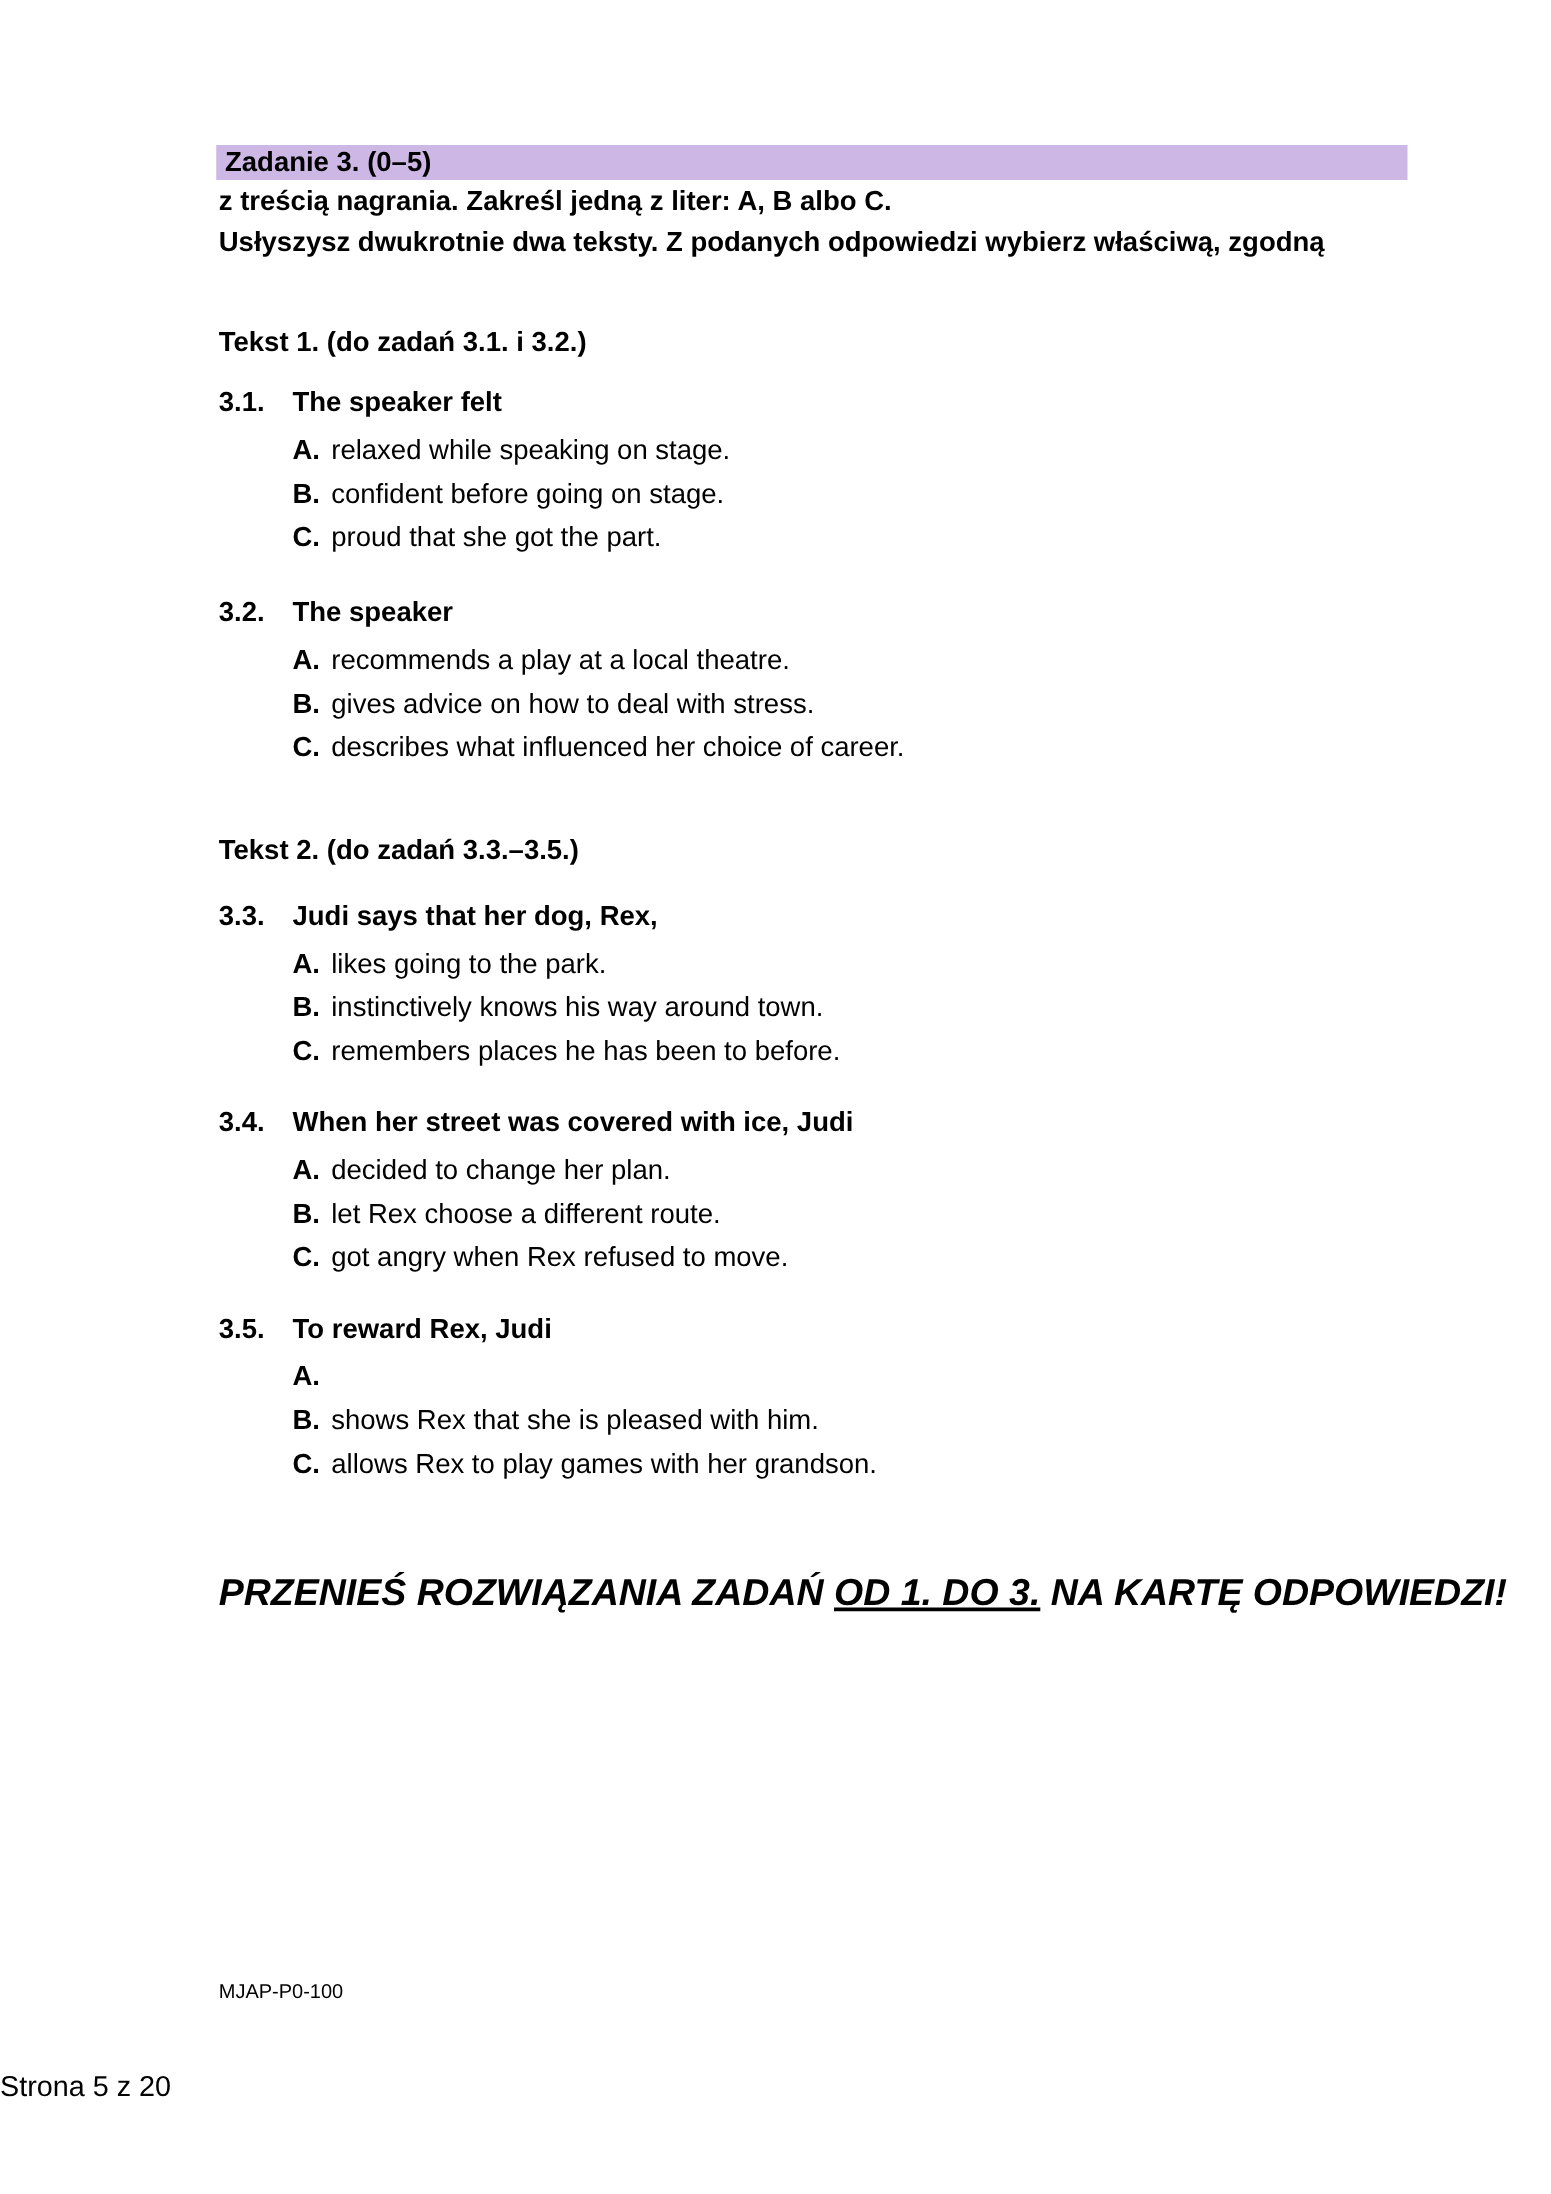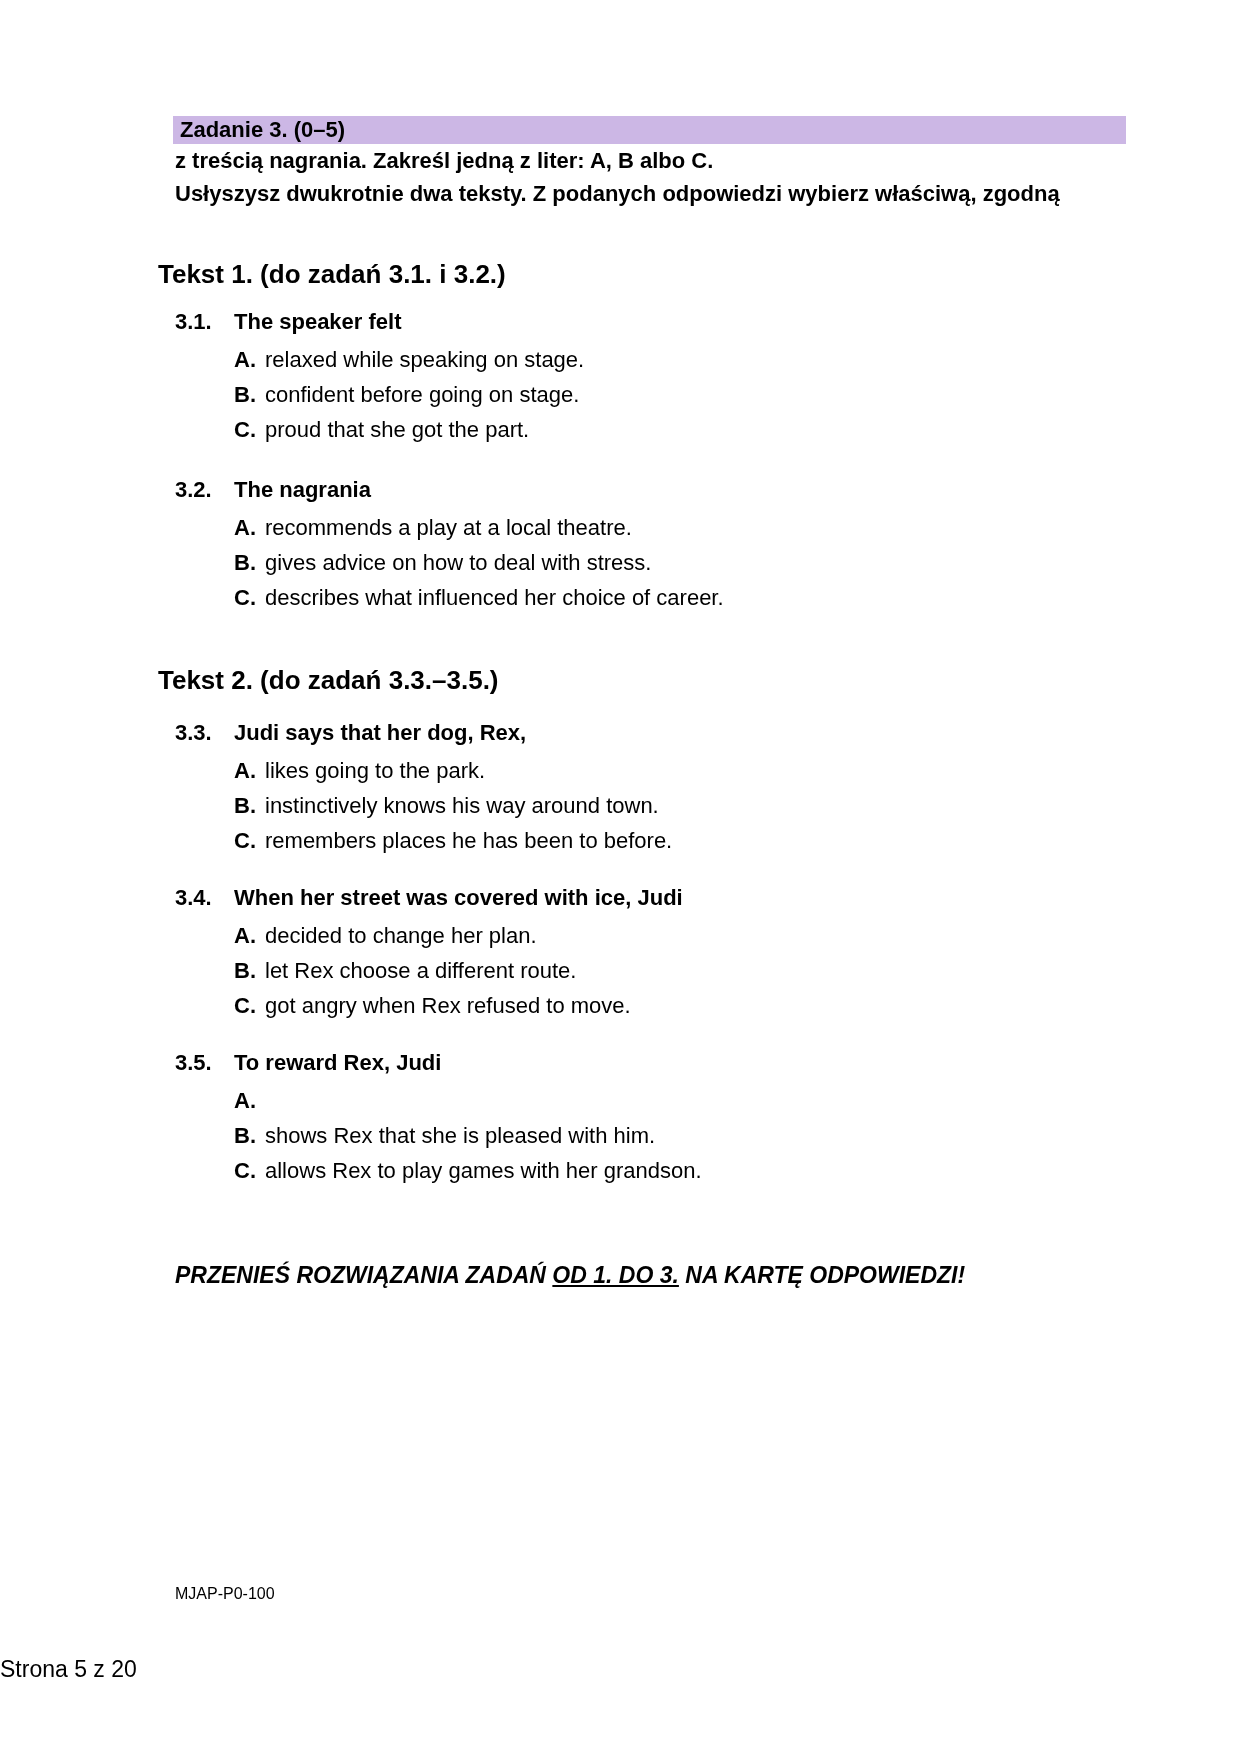--- a/index.html
+++ b/index.html
@@ -33,23 +33,23 @@
     position: absolute;
     left: 175px;
     top: 144px;
     width: 960px;
     font-weight: 700;
     font-size: 22px;
     line-height: 33px;
   }
   .section-title {
     position: absolute;
-    left: 158px;
-    font-weight: 700;
-    font-size: 26px;
+    left: 175px;
+    font-weight: 700;
+    font-size: 22px;
     line-height: 24px;
     white-space: nowrap;
   }
   .question {
     position: absolute;
     left: 175px;
     width: 960px;
   }
   .q-stem {
     display: flex;
@@ -78,21 +78,21 @@
   }
   .opt-text {
     white-space: nowrap;
   }
   .transfer-note {
     position: absolute;
     left: 175px;
     top: 1261px;
     font-weight: 700;
     font-style: italic;
-    font-size: 23px;
+    font-size: 30px;
     line-height: 28px;
     white-space: nowrap;
   }
   .transfer-note .u {
     text-decoration: underline;
   }
   .footer-code {
     position: absolute;
     left: 175px;
     top: 1584px;
@@ -141,21 +141,21 @@
       <div class="option">
         <span class="opt-letter">C.</span>
         <span class="opt-text">proud that she got the part.</span>
       </div>
     </div>
   </div>
 
   <div class="question" style="top:478px">
     <div class="q-stem">
       <span class="q-num">3.2.</span>
-      <span class="q-text">The nagrania</span>
+      <span class="q-text">The speaker</span>
     </div>
     <div class="options">
       <div class="option">
         <span class="opt-letter">A.</span>
         <span class="opt-text">recommends a play at a local theatre.</span>
       </div>
       <div class="option">
         <span class="opt-letter">B.</span>
         <span class="opt-text">gives advice on how to deal with stress.</span>
       </div>

